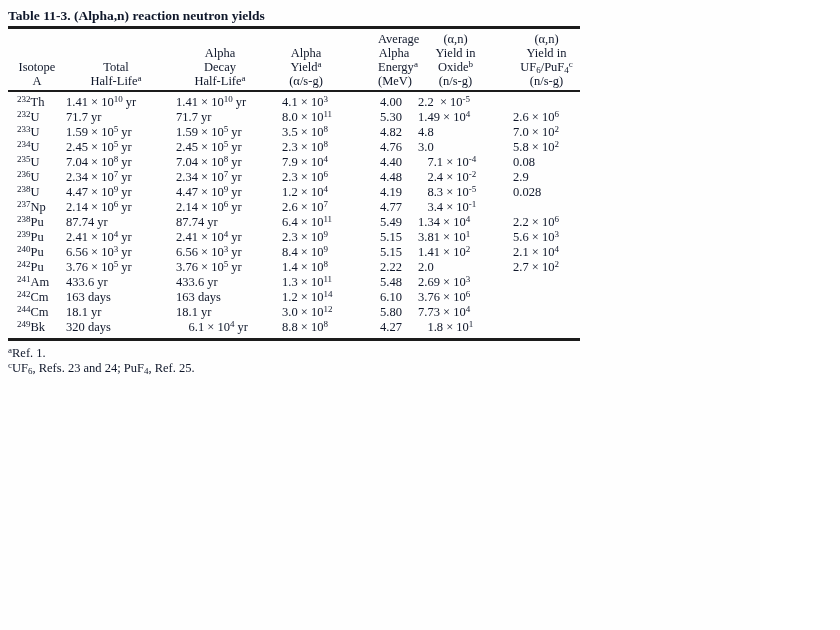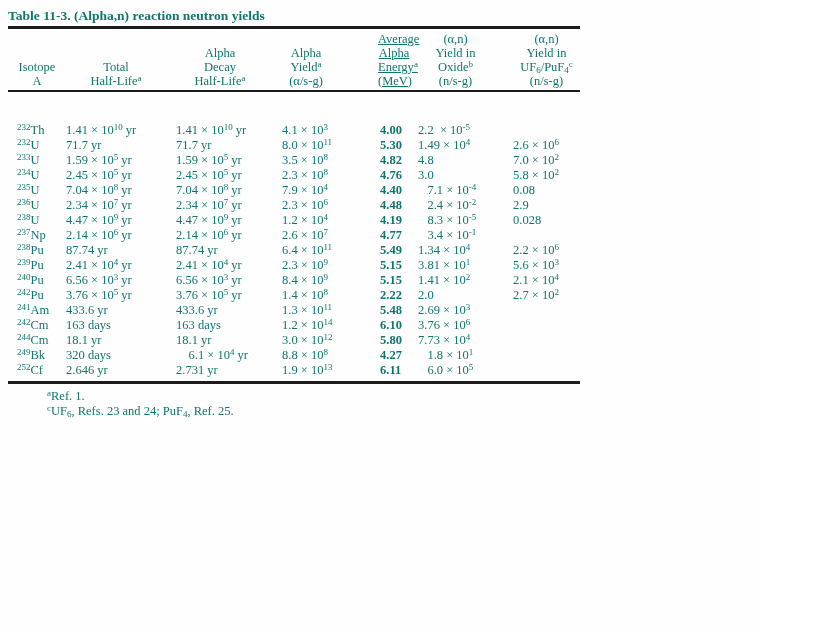--- a/index.html
+++ b/index.html
@@ -9,21 +9,21 @@
     height: 630px;
     background: #ffffff;
     overflow: hidden;
   }
   .page {
     position: relative;
     width: 760px;
     height: 630px;
     background: #fefefe;
     font-family: "Liberation Serif", "DejaVu Serif", serif;
-    color: #0f766e;
+    color: #0f172a;
   }
   .doc {
     position: absolute;
     left: 8px;
     top: 7px;
     width: 572px;
   }
   .title {
     font-size: 13.5px;
     font-weight: bold;
@@ -43,52 +43,50 @@
     align-items: end;
     text-align: center;
     font-size: 12.5px;
     line-height: 14px;
     padding: 3px 0 2px 0;
   }
   .hcell { white-space: pre; }
   .hc2 { padding-right: 10px; }
   .hc3 { padding-right: 18px; }
   .hc4 { padding-right: 48px; }
-  .hc5 { padding-right: 8px; text-decoration: underline; }
+  .hc5 { padding-right: 8px; }
   .hc6 { padding-right: 20px; }
   .tbody {
     padding: 3px 0 3px 0;
     font-size: 12.5px;
-    margin-top: 28px;
   }
   .trow {
     height: 15px;
     line-height: 15px;
   }
   .cell {
     white-space: pre;
     overflow: visible;
   }
   .c1 { padding-left: 9px; }
-  .c5 { padding-left: 2px; font-weight: bold; }
+  .c5 { padding-left: 2px; }
   sup {
     font-size: 9px;
     line-height: 0;
     vertical-align: 4px;
   }
   sub {
     font-size: 9px;
     line-height: 0;
     vertical-align: -2px;
   }
   .footnotes {
     margin-top: 5px;
     font-size: 12.5px;
     line-height: 15px;
-    margin-left: 39px;
   }
   .fn { white-space: pre; }
 </style>
 </head>
 <body>
 
 <div class="page">
   <div class="doc">
 
     <div class="title">Table 11-3. (Alpha,n) reaction neutron yields</div>
@@ -245,29 +243,20 @@
         </div>
         <div class="trow">
           <div class="cell c1"><sup>249</sup>Bk</div>
           <div class="cell c2">320 days</div>
           <div class="cell c3">    6.1 × 10<sup>4</sup> yr</div>
           <div class="cell c4">8.8 × 10<sup>8</sup></div>
           <div class="cell c5">4.27</div>
           <div class="cell c6">   1.8 × 10<sup>1</sup></div>
           <div class="cell c7"></div>
         </div>
-        <div class="trow">
-          <div class="cell c1"><sup>252</sup>Cf</div>
-          <div class="cell c2">2.646 yr</div>
-          <div class="cell c3">2.731 yr</div>
-          <div class="cell c4">1.9 × 10<sup>13</sup></div>
-          <div class="cell c5">6.11</div>
-          <div class="cell c6">   6.0 × 10<sup>5</sup></div>
-          <div class="cell c7"></div>
-        </div>
       </div>
 
     <div class="rule"></div>
 
     <div class="footnotes">
       <div class="fn"><sup>a</sup>Ref. 1.</div>
       <div class="fn"><sup>c</sup>UF<sub>6</sub>, Refs. 23 and 24; PuF<sub>4</sub>, Ref. 25.</div>
     </div>
 
   </div>

